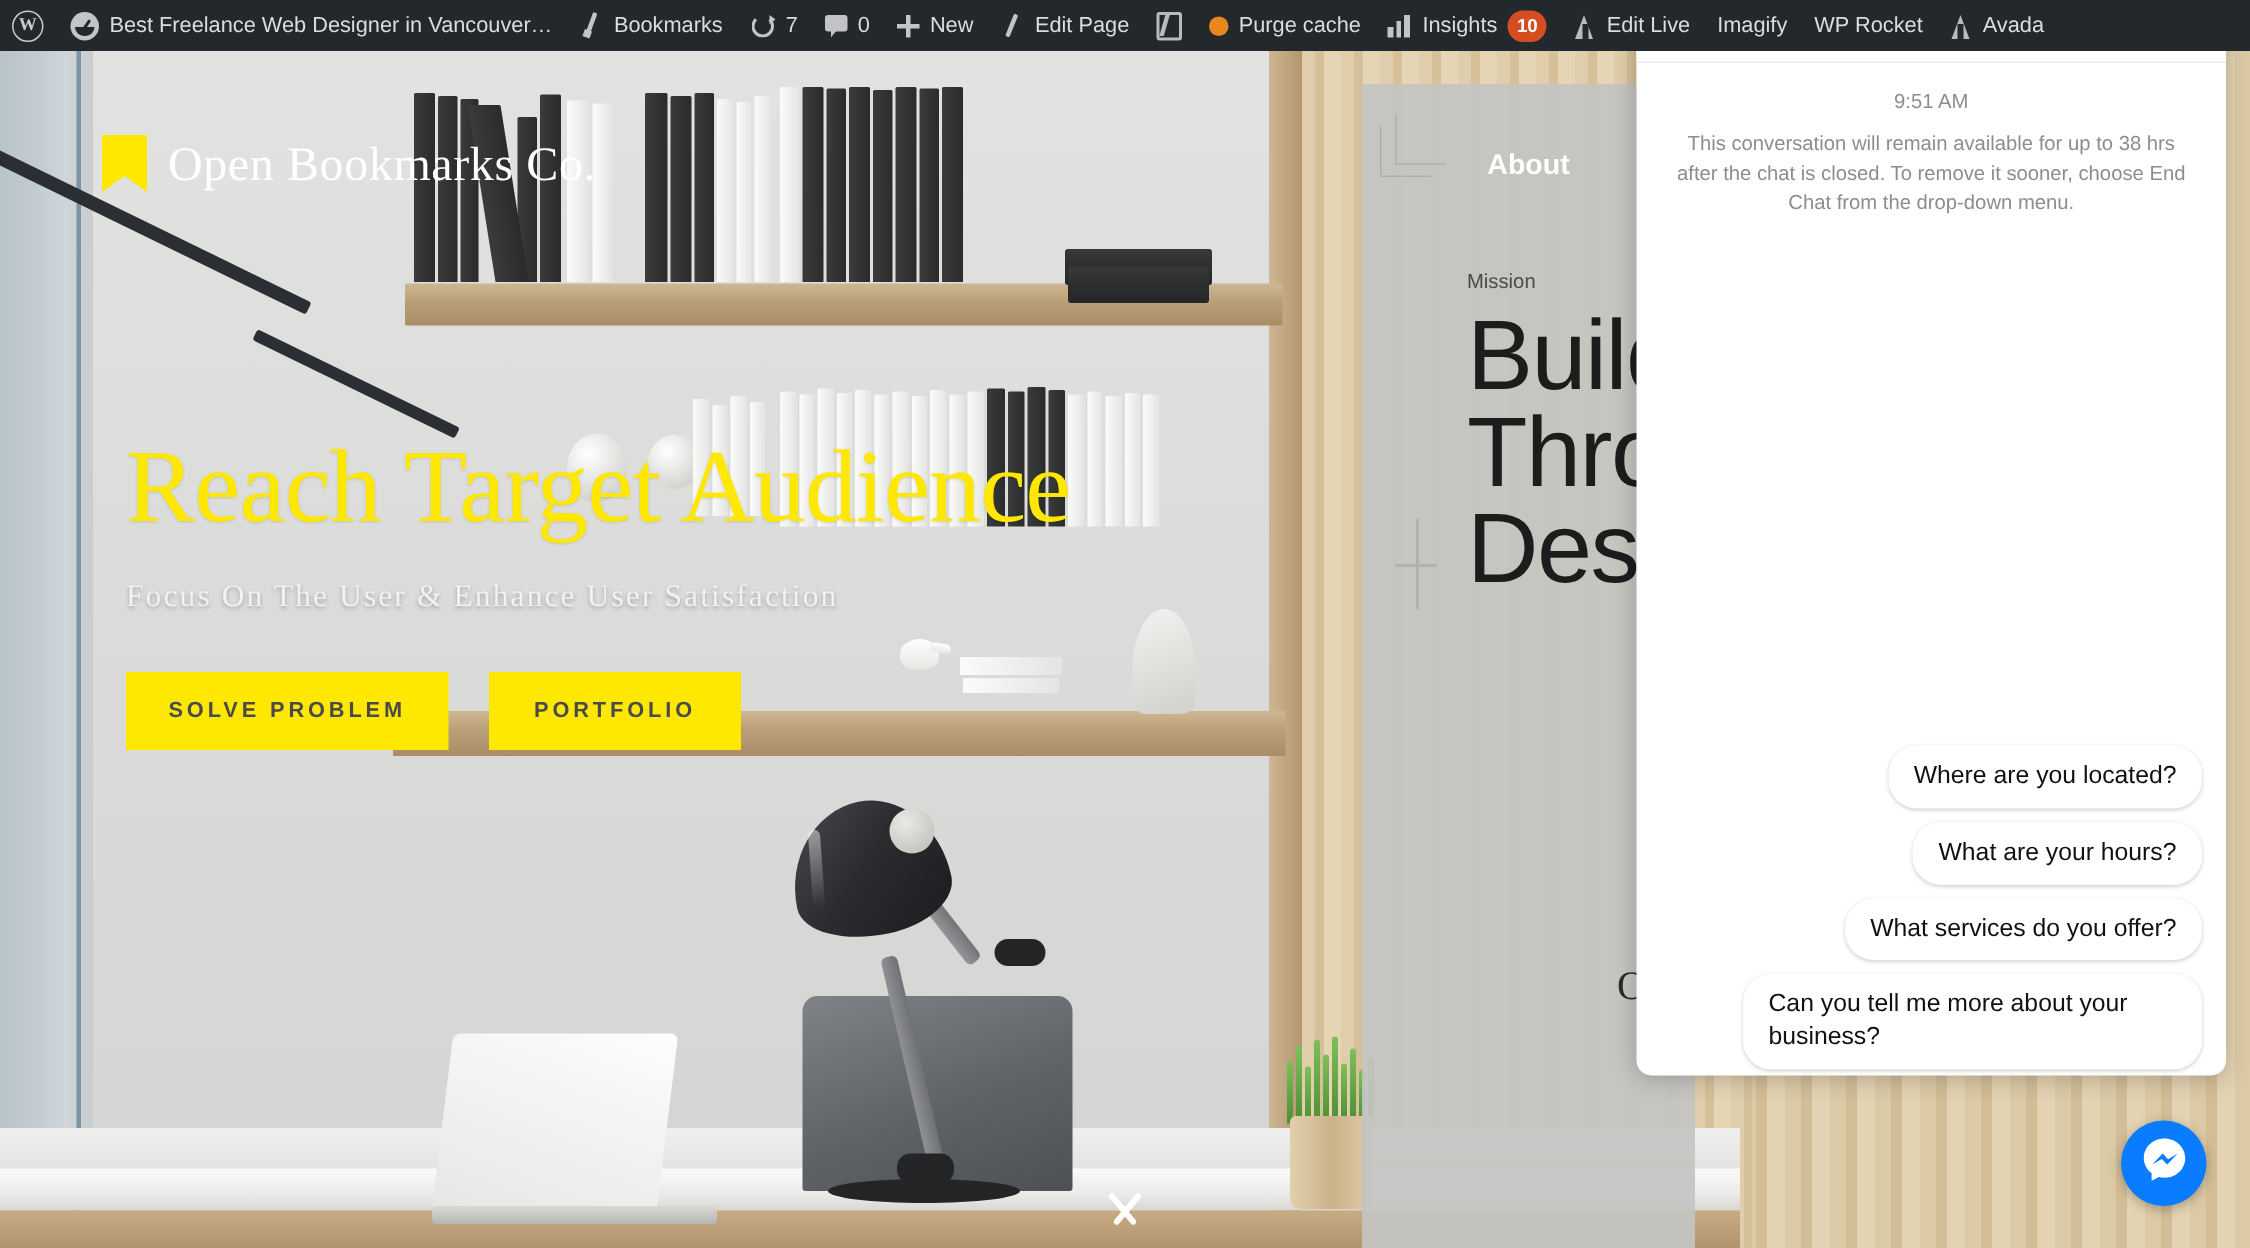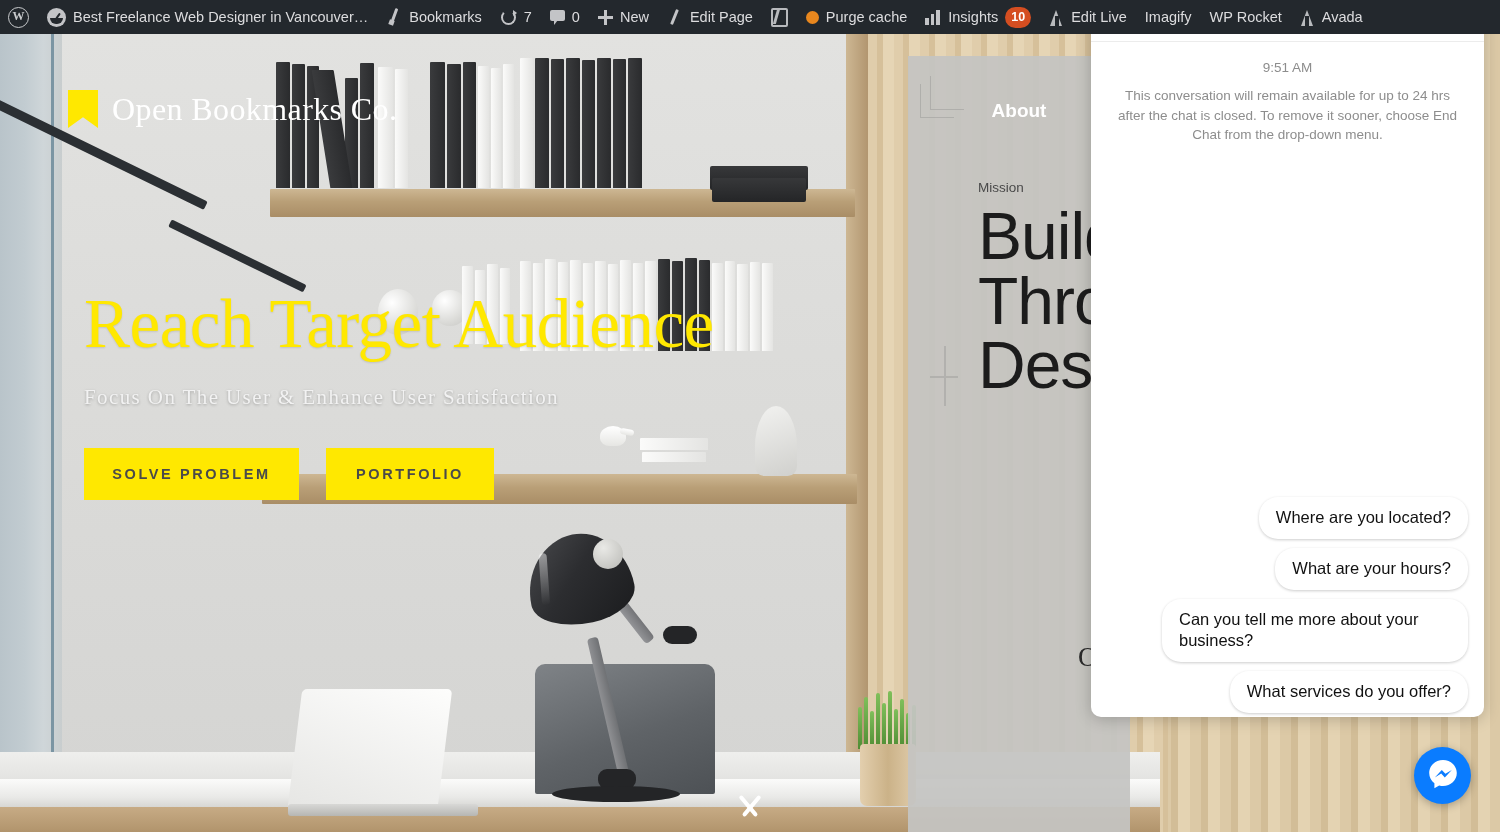--- a/index.html
+++ b/index.html
@@ -715,26 +715,26 @@
   <div class="chev-down"></div>
 </div>
 
 <div id="chat">
   <div class="chat-header">
     <div class="chat-avatar"></div>
     <div class="chat-powered">Powered by Messenger</div>
   </div>
   <div class="chat-body">
     <div class="chat-time">9:51 AM</div>
-    <div class="chat-notice">This conversation will remain available for up to 24 hrs after the chat is closed. To remove it sooner, choose End Chat from the drop-down menu.</div>
+    <div class="chat-notice">This conversation will remain available for up to 38 hrs after the chat is closed. To remove it sooner, choose End Chat from the drop-down menu.</div>
     <div class="quick-replies">
       <button class="qr">Where are you located?</button>
       <button class="qr">What are your hours?</button>
+      <button class="qr">What services do you offer?</button>
       <button class="qr" style="max-width:306px;">Can you tell me more about your business?</button>
-      <button class="qr">What services do you offer?</button>
     </div>
   </div>
 </div>
 
 <div id="messenger-fab">
   <span>
     <svg width="36" height="36" viewBox="0 0 36 36" aria-hidden="true">
       <path d="M18 4C10.3 4 4.2 9.8 4.2 17c0 4.1 2 7.8 5.2 10.2v5l4.8-2.6c1.2.35 2.5.5 3.8.5 7.7 0 13.8-5.8 13.8-13S25.7 4 18 4z" fill="#ffffff"></path>
       <path d="M9.8 21.4l7-7.4 3.6 3.8 6.4-3.8-7 7.4-3.6-3.8-6.4 3.8z" fill="#0a7cff"></path>
     </svg>

